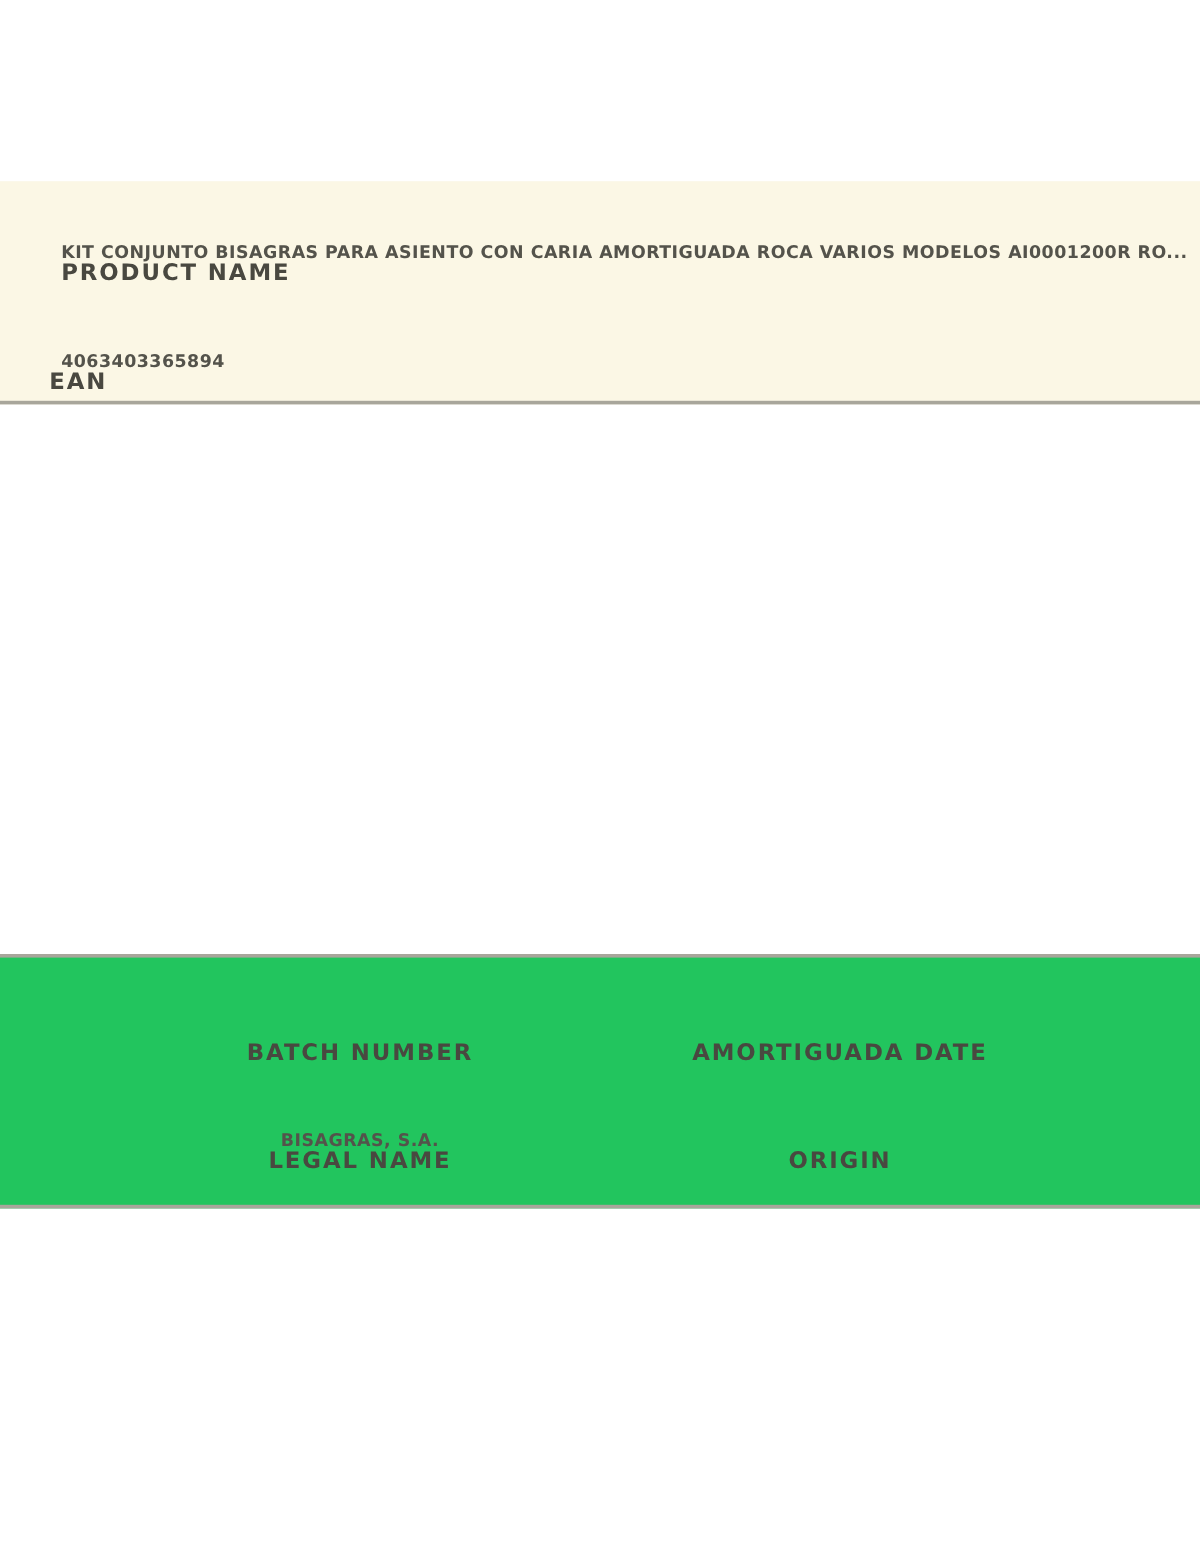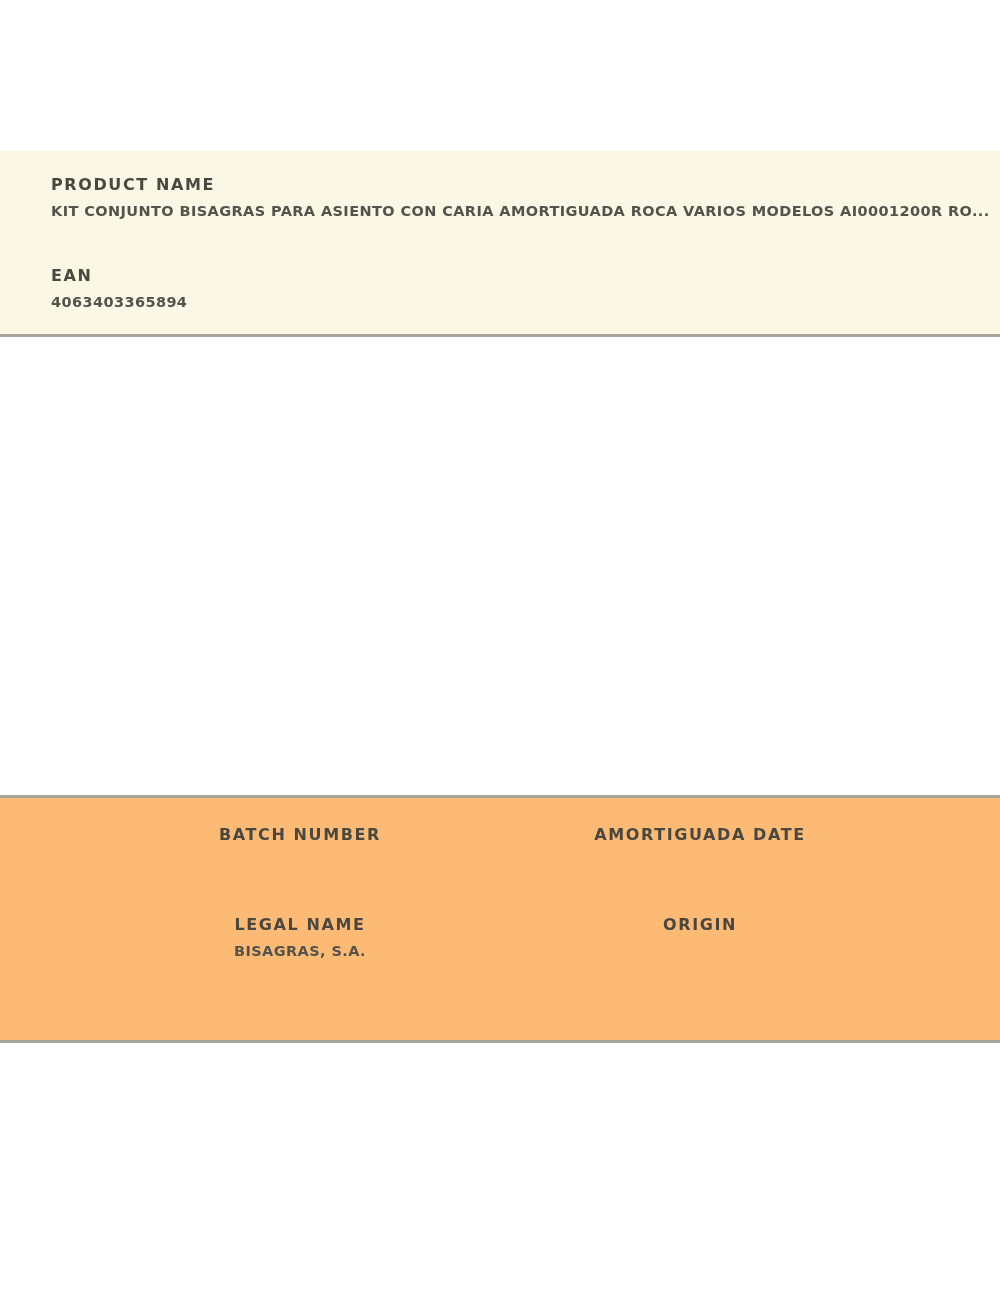--- a/index.html
+++ b/index.html
@@ -22,52 +22,53 @@
     width: 1000px;
   }
   .section-product {
     top: 151px;
     height: 186px;
     background: #fbf7e5;
     border-bottom: 3px solid #a8a69b;
   }
   .section-details {
     top: 795px;
-    height: 248px;
-    background: #fdba74;
+    height: 212px;
+    background: #22c55e;
     border-top: 3px solid #a8a69b;
     border-bottom: 3px solid #a8a69b;
   }
   .section-gpsr {
     top: 995px;
     height: 153px;
     background: #fbf1bf;
   }
   .field-label {
     position: absolute;
-    font-size: 16px;
+    font-size: 19px;
     font-weight: bold;
     letter-spacing: 1.6px;
     color: #494840;
     line-height: 1.2;
     white-space: nowrap;
+    margin-top: 41px;
   }
   .field-value {
     position: absolute;
     font-size: 14.5px;
     font-weight: bold;
     letter-spacing: 0.4px;
     color: #54534b;
     line-height: 1.2;
     white-space: nowrap;
   }
   
   .pos-product-label { left: 51px; top: 24px; }
   .pos-product-value { left: 51px; top: 52px; }
-  .pos-ean-label     { left: 51px; top: 115px; }
+  .pos-ean-label     { left: 41px; top: 115px; }
   .pos-ean-value     { left: 51px; top: 143px; }
   
   .col-left  { left: 100px; width: 400px; text-align: center; }
   .col-right { left: 500px; width: 400px; text-align: center; }
   .row-top-labels  { top: 27px; }
   .row-top-values  { top: 55px; }
   .row-bot-labels  { top: 117px; }
   .row-bot-values  { top: 145px; }
   
   .pos-gpsr-label   { left: 51px; top: 40px; }

